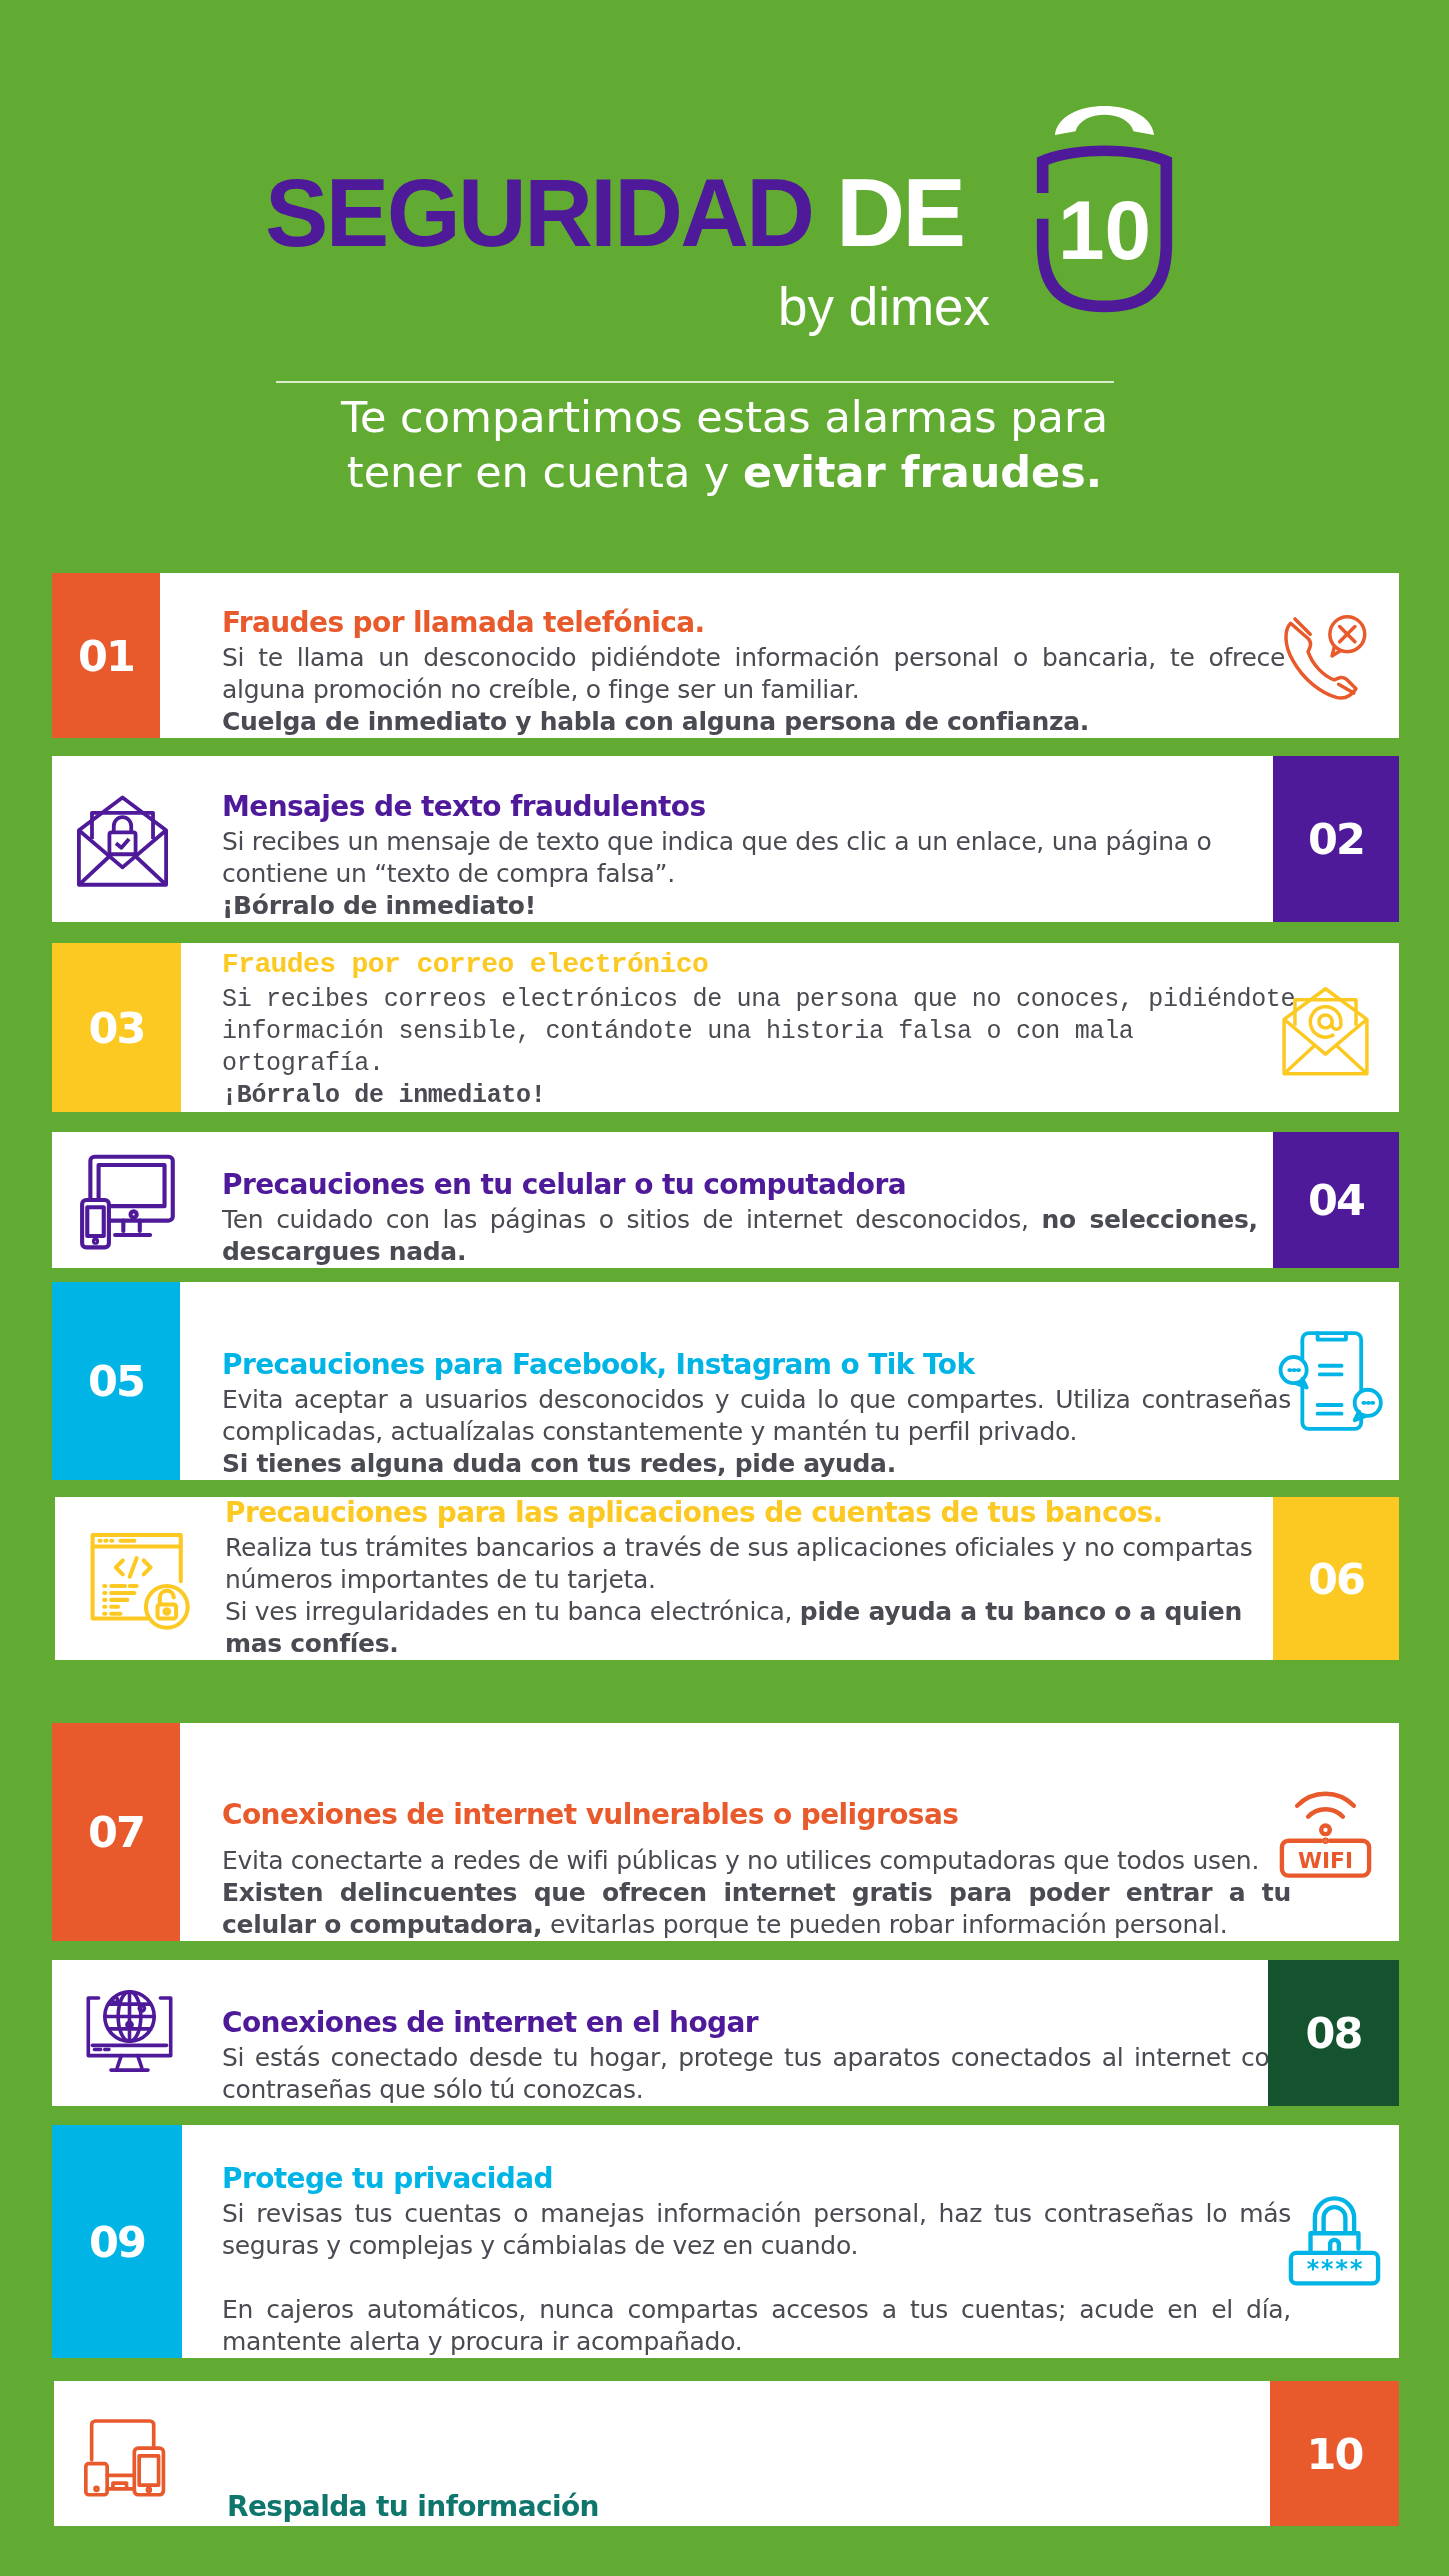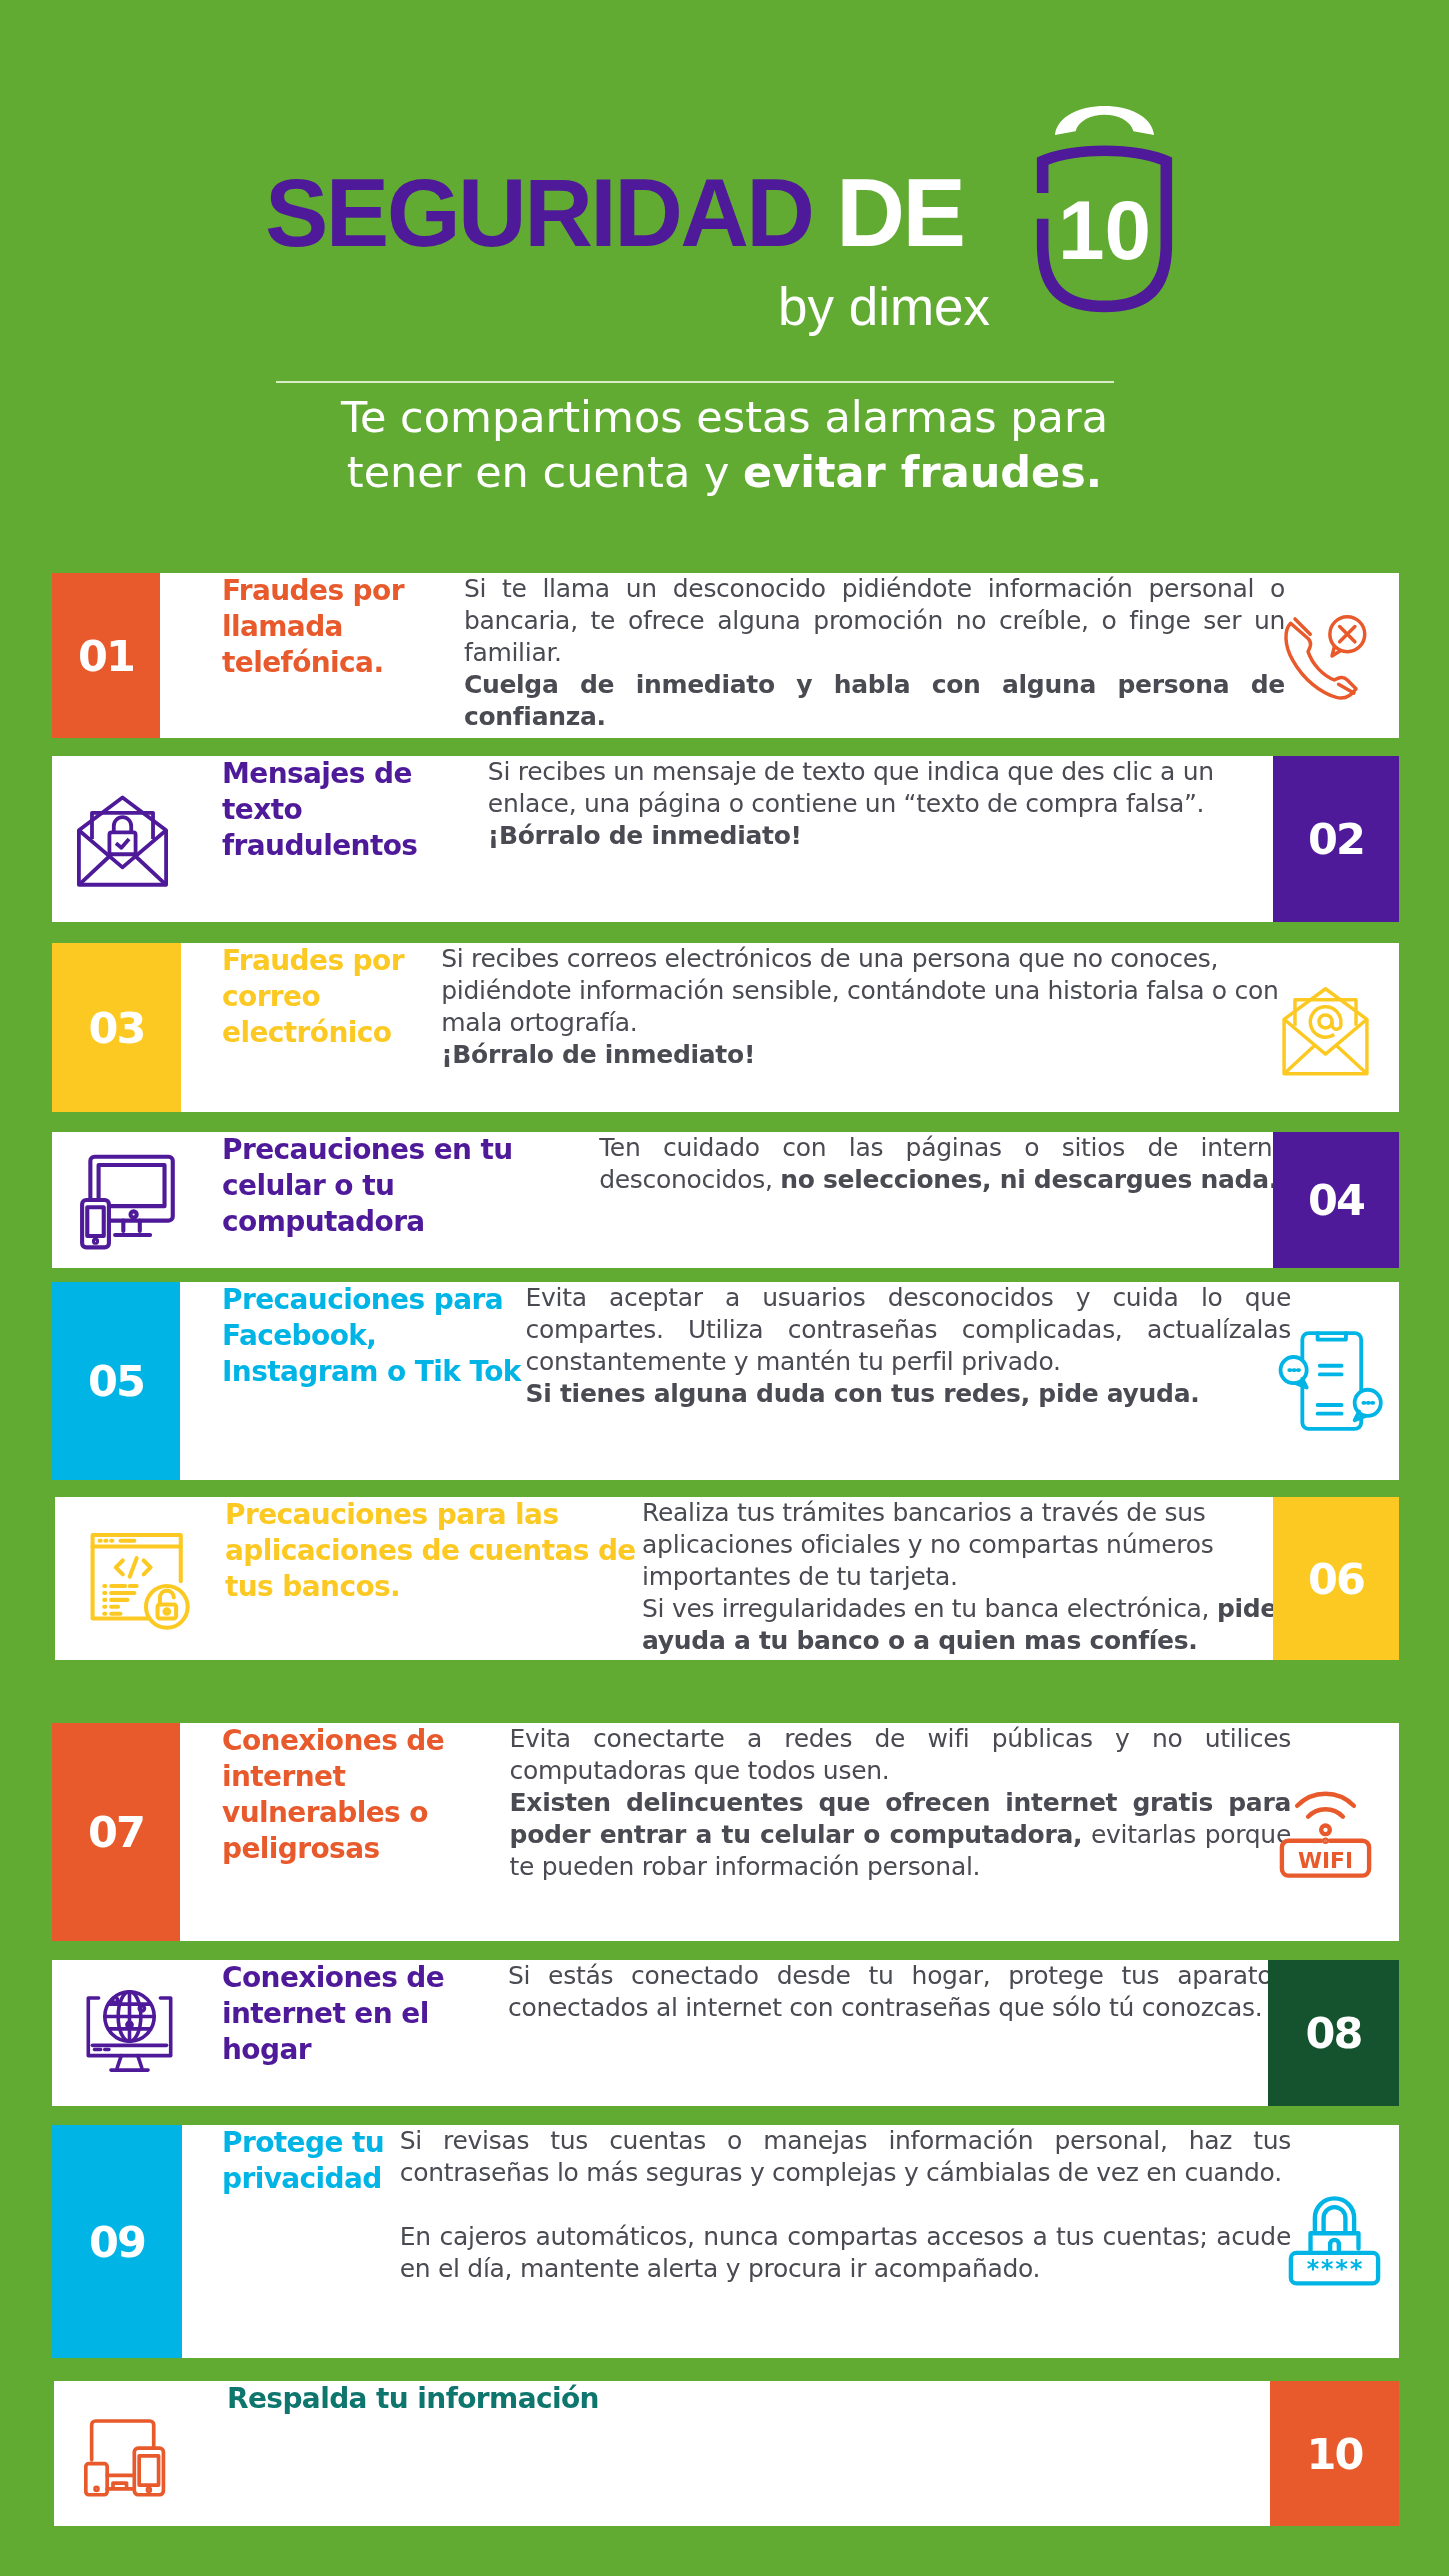--- a/index.html
+++ b/index.html
@@ -20,21 +20,21 @@
 
   
   .card { position: absolute; left: 52px; width: 1347px; background: #ffffff; }
   .numbox { position: absolute; top: 0; bottom: 0; width: 108px; display: flex; align-items: center; justify-content: center; color: #ffffff; font-weight: 700; font-size: 43px; font-family: "DejaVu Sans", sans-serif; letter-spacing: -1.9px; }
   .numbox.left { left: 0; }
   .numbox.right { right: 0; width: 126px; }
   .icon { position: absolute; top: 50%; transform: translateY(-50%); width: 109px; height: 109px; }
   .icon.right { right: 19.3px; }
   .icon.left { left: 13px; }
   .icon svg { width: 100%; height: 100%; }
-  .content { position: absolute; top: 0; bottom: 0; display: flex; justify-content: flex-start; }
+  .content { position: absolute; top: 0; bottom: 0; display: flex; flex-direction: column; justify-content: flex-end; }
   .content.l { left: 170px; width: 1069px; }
   .title { font-weight: 700; font-size: 28px; line-height: 36px; letter-spacing: -0.6px; margin-bottom: 1.3px; }
   .body { font-size: 25px; line-height: 32px; color: #4a4b52; text-align: justify; letter-spacing: -0.3px; }
   .body b { font-weight: 700; }
   .gap { height: 32px; }
 </style>
 </head>
 <body>
 
 <div class="logo-wrap">
@@ -90,21 +90,21 @@
   </div>
   <div class="content l" style="left:170px;width:1063px;">
     <div class="title" style="color:#4e1a99">Mensajes de texto fraudulentos</div>
     <div class="body" style="text-align:left"><span>Si recibes un mensaje de texto que indica que des clic a un enlace, una página o contiene un “texto de compra falsa”.</span><br><b>¡Bórralo de inmediato!</b></div>
   </div>
   <div class="numbox right" style="background:#4e1a99">02</div>
 </div>
 
 <div class="card" style="top:943px;height:169px;">
   <div class="numbox left" style="background:#fcc923;width:129px;">03</div>
-  <div class="content l" style="left:170px;width:1075px;">
+  <div class="content l" style="left:170px;width:1075px;font-family:Liberation Mono, monospace;">
     <div class="title" style="color:#fcc923">Fraudes por correo electrónico</div>
     <div class="body" style="text-align:left"><span>Si recibes correos electrónicos de una persona que no conoces, pidiéndote información sensible, contándote una historia falsa o con mala ortografía.</span><br><b>¡Bórralo de inmediato!</b></div>
   </div>
   <div class="icon right">
     <svg viewBox="0 0 100 100" fill="none" stroke="#fcc923" stroke-width="3.2" stroke-linejoin="round">
       <path d="M12 42 L50 14 L88 42 L88 92 L12 92 Z"></path>
       <path d="M22 48 L22 24 L78 24 L78 48"></path>
       <path d="M12 42 L50 74 L88 42"></path>
       <path d="M12 92 L40 66 M88 92 L60 66"></path>
       <circle cx="50" cy="44" r="6"></circle>

